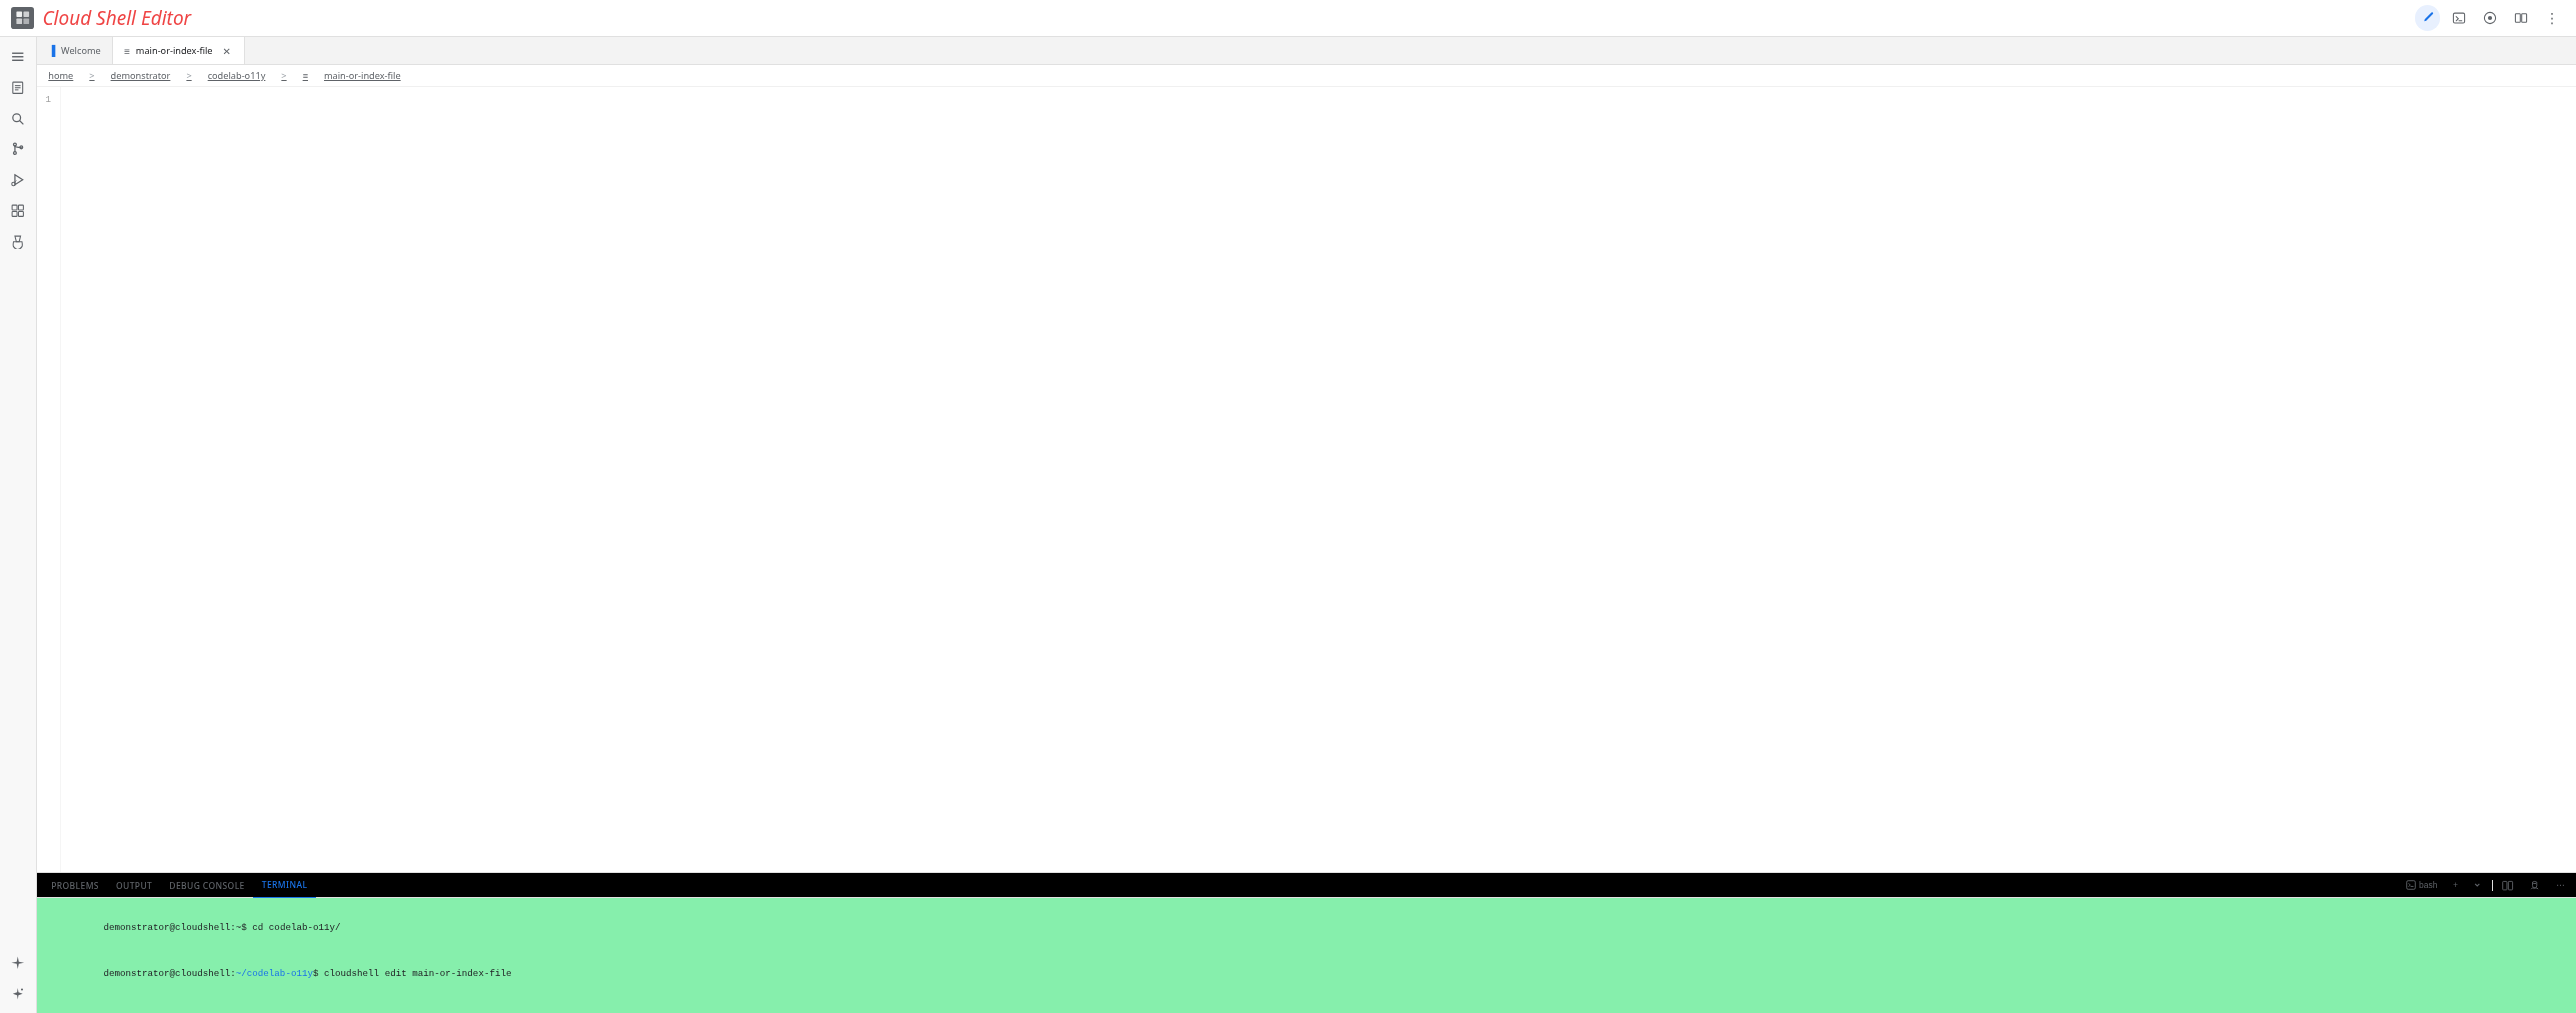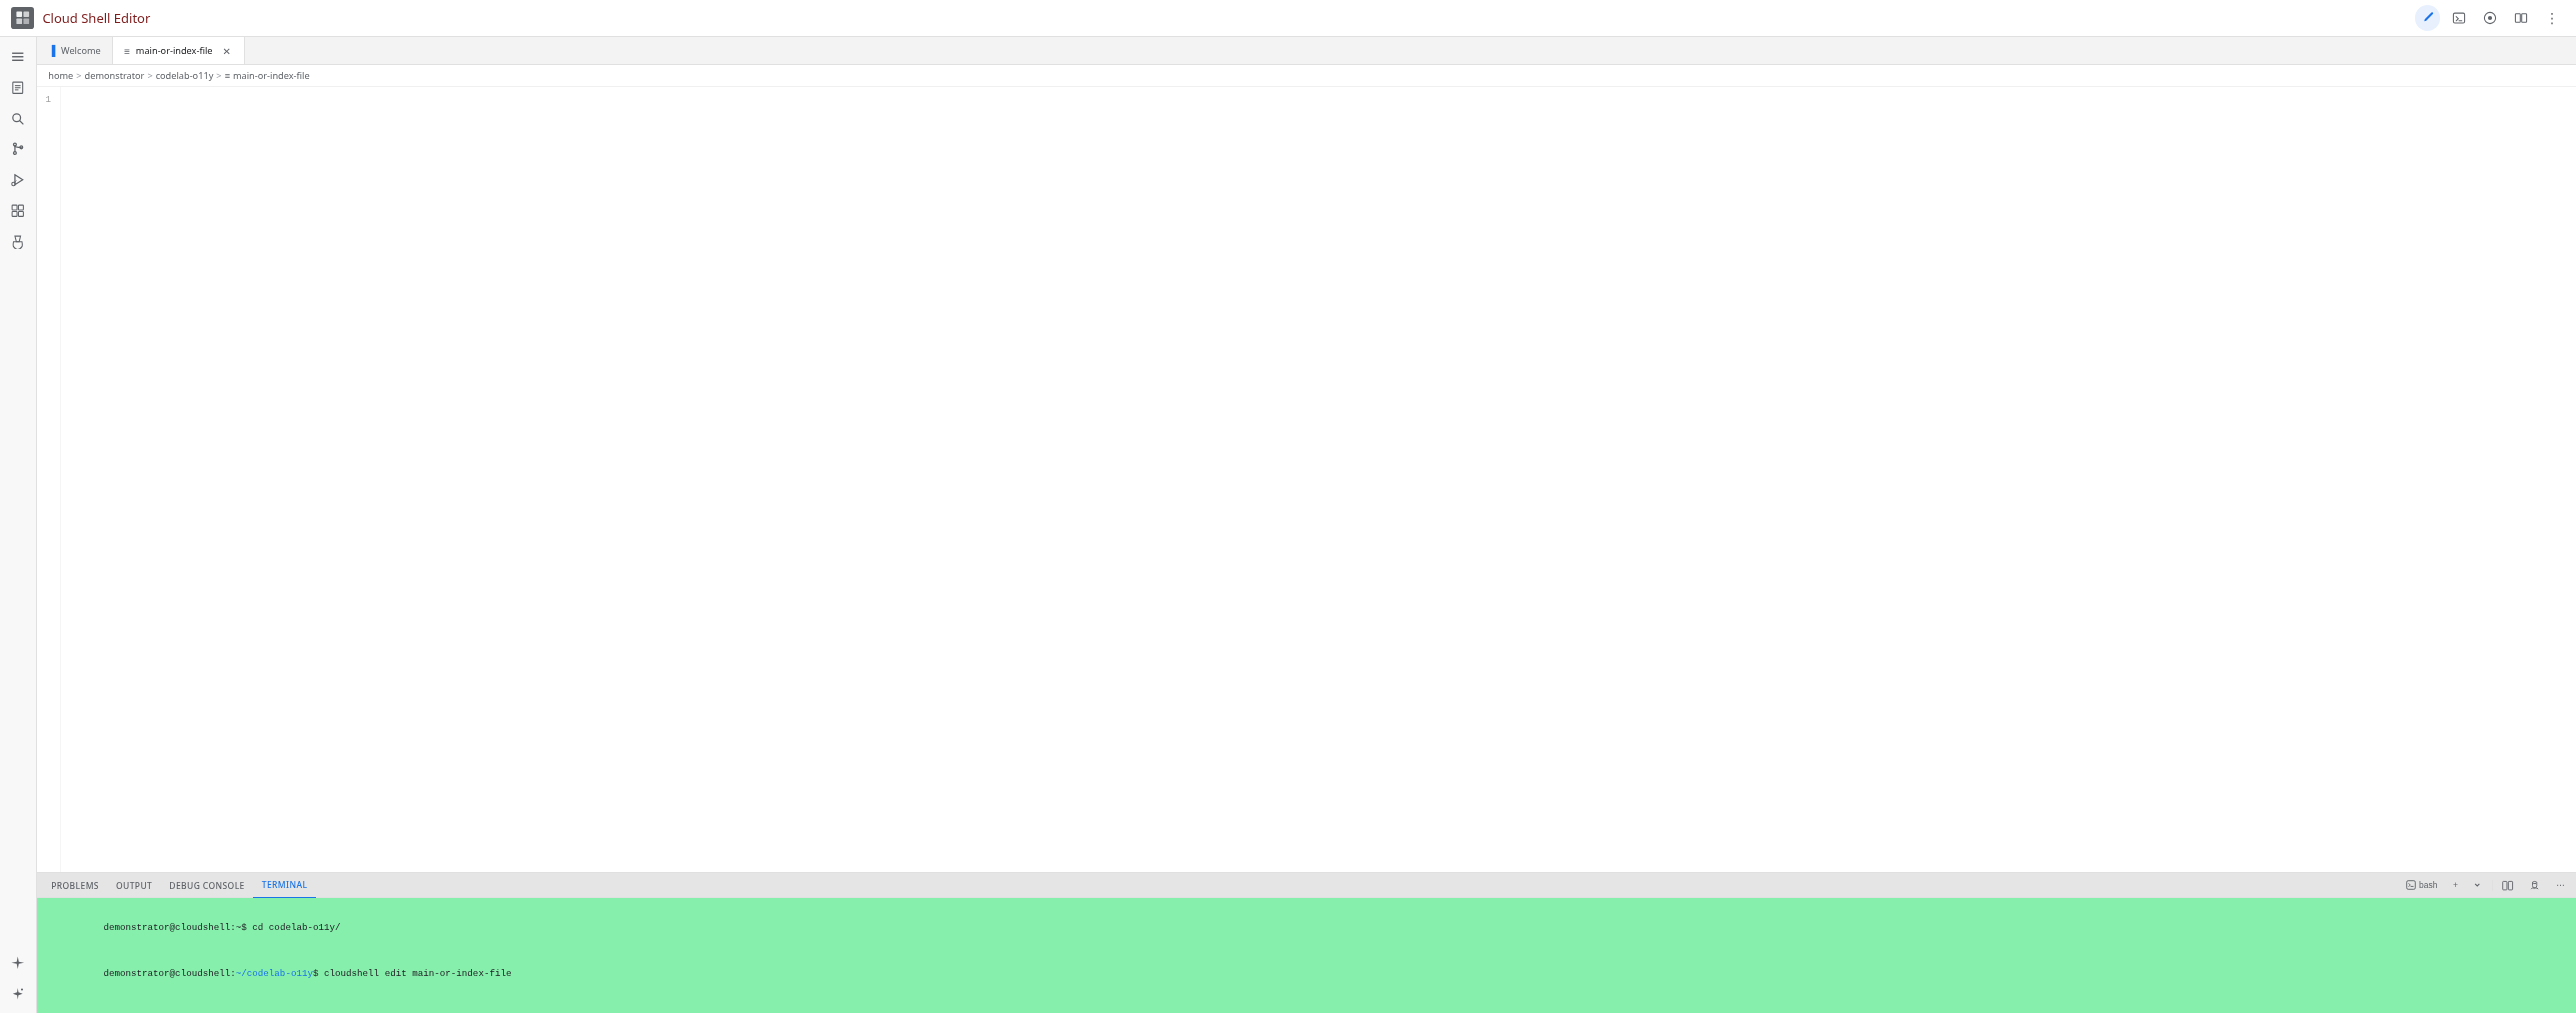--- a/index.html
+++ b/index.html
@@ -34,23 +34,24 @@
       height: 22.6px;
       background: #5f6368;
       border-radius: 2.8px;
       display: flex;
       align-items: center;
       justify-content: center;
       color: #fff;
       font-size: 12.7px;
     }
     .title-bar-title {
-      font-size: 13px;
+      font-size: 19px;
       font-weight: 400;
-      color: #7f1d1d;
+      color: #ef4444;
+      font-style: italic;
     }
     .title-bar-right {
       display: flex;
       align-items: center;
       gap: 5.7px;
     }
     .icon-btn {
       width: 25.4px;
       height: 25.4px;
       border-radius: 50%;
@@ -155,21 +156,22 @@
     
     .breadcrumb {
       display: flex;
       align-items: center;
       padding: 4.2px 11.3px;
       font-size: 9.2px;
       color: #5f6368;
       border-bottom: 0.7px solid #f0f0f0;
       background: #fff;
       flex-shrink: 0;
-      gap: 3px;
+      gap: 16px;
+      text-decoration: underline;
     }
     .breadcrumb-sep { color: #9aa0a6; }
     .breadcrumb-item { cursor: pointer; }
     .breadcrumb-file-icon { font-size: 9.2px; }
 
     
     .editor-area {
       flex: 1;
       background: #fff;
       display: flex;
@@ -200,21 +202,21 @@
       height: 141px;
       border-top: 0.7px solid #e0e0e0;
       display: flex;
       flex-direction: column;
       flex-shrink: 0;
       background: #fff;
     }
     .panel-tabs {
       display: flex;
       align-items: center;
-      background: #e5e5e5;
+      background: #000000;
       border-bottom: 0.7px solid #e0e0e0;
       padding: 0 5.7px;
       height: 25.4px;
       flex-shrink: 0;
     }
     .panel-tab {
       padding: 0 8.5px;
       height: 25.4px;
       display: flex;
       align-items: center;

